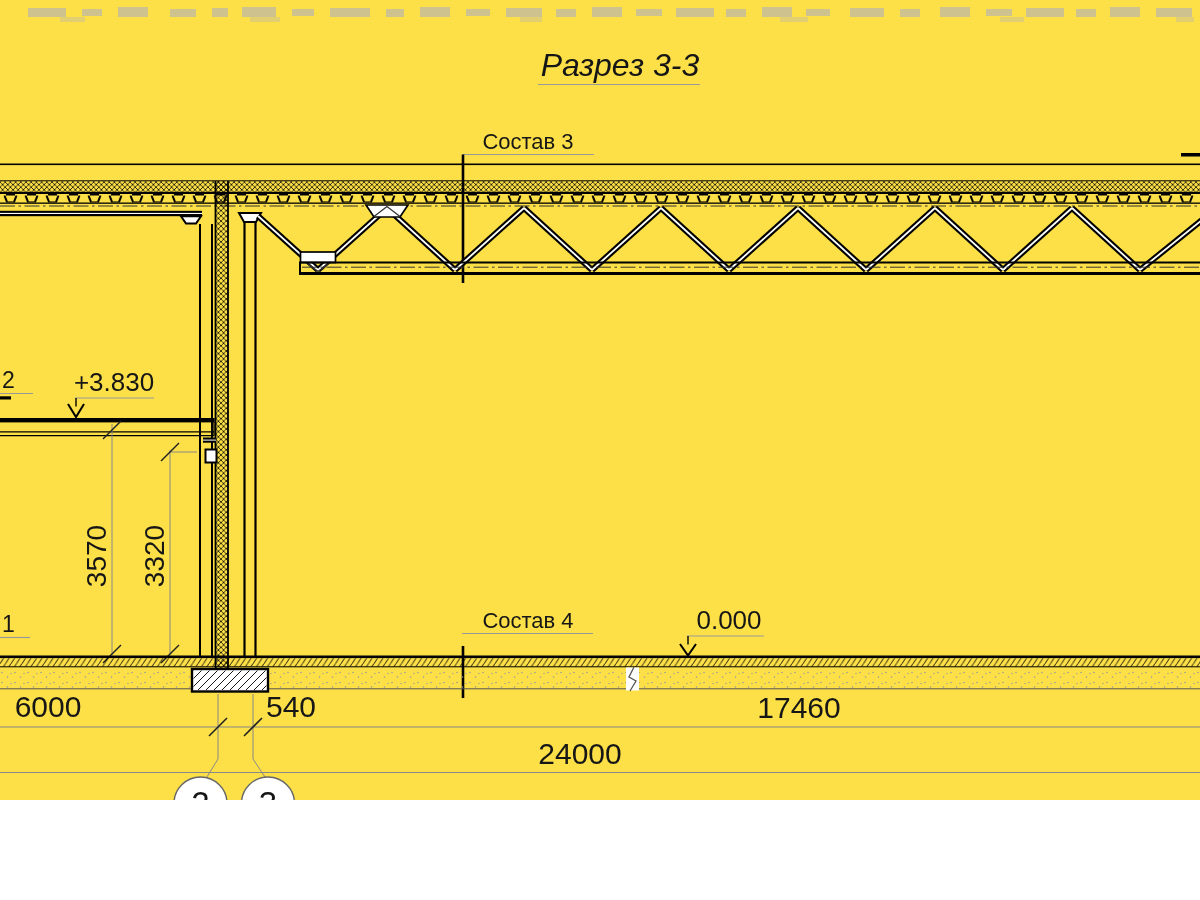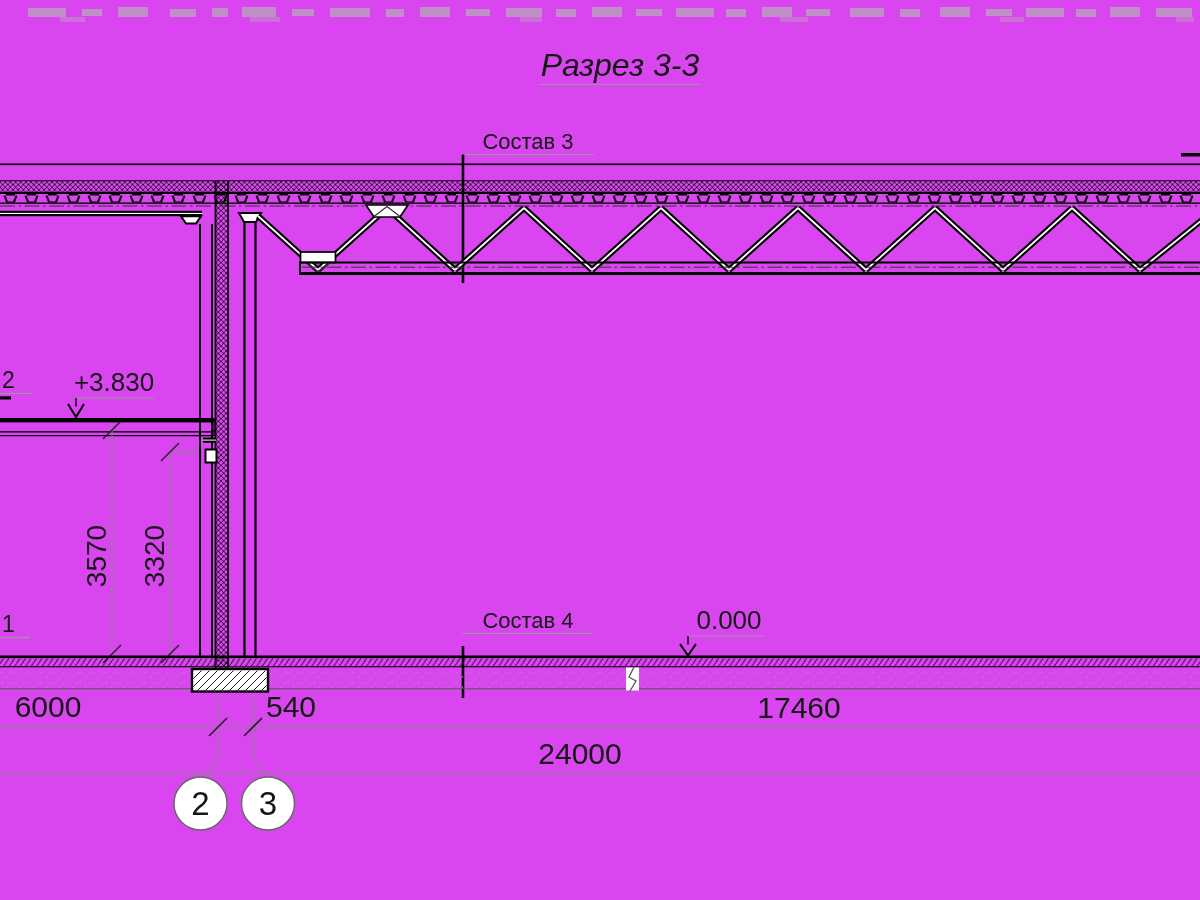--- a/index.html
+++ b/index.html
@@ -1,16 +1,16 @@
 <!DOCTYPE html>
 <html><head>
 <meta charset="utf-8">
 <style>
   html,body{margin:0;padding:0;background:#fff;}
-  .canvas{position:relative;width:1200px;height:900px;background:#d946ef;overflow:hidden;}
+  .canvas{position:relative;width:1200px;height:800px;background:#fde047;overflow:hidden;}
   svg{display:block;}
   .t{font-family:"Liberation Sans","DejaVu Sans",sans-serif;fill:#161616;}
   .t-title{font-size:32px;font-style:italic;}
   .t-sec{font-size:22px;}
   .t-dim{font-size:30px;}
   .t-vdim{font-size:28px;}
   .t-elev{font-size:26px;}
   .t-axis{font-size:33px;}
   .t-part{font-size:23px;}
 </style>

